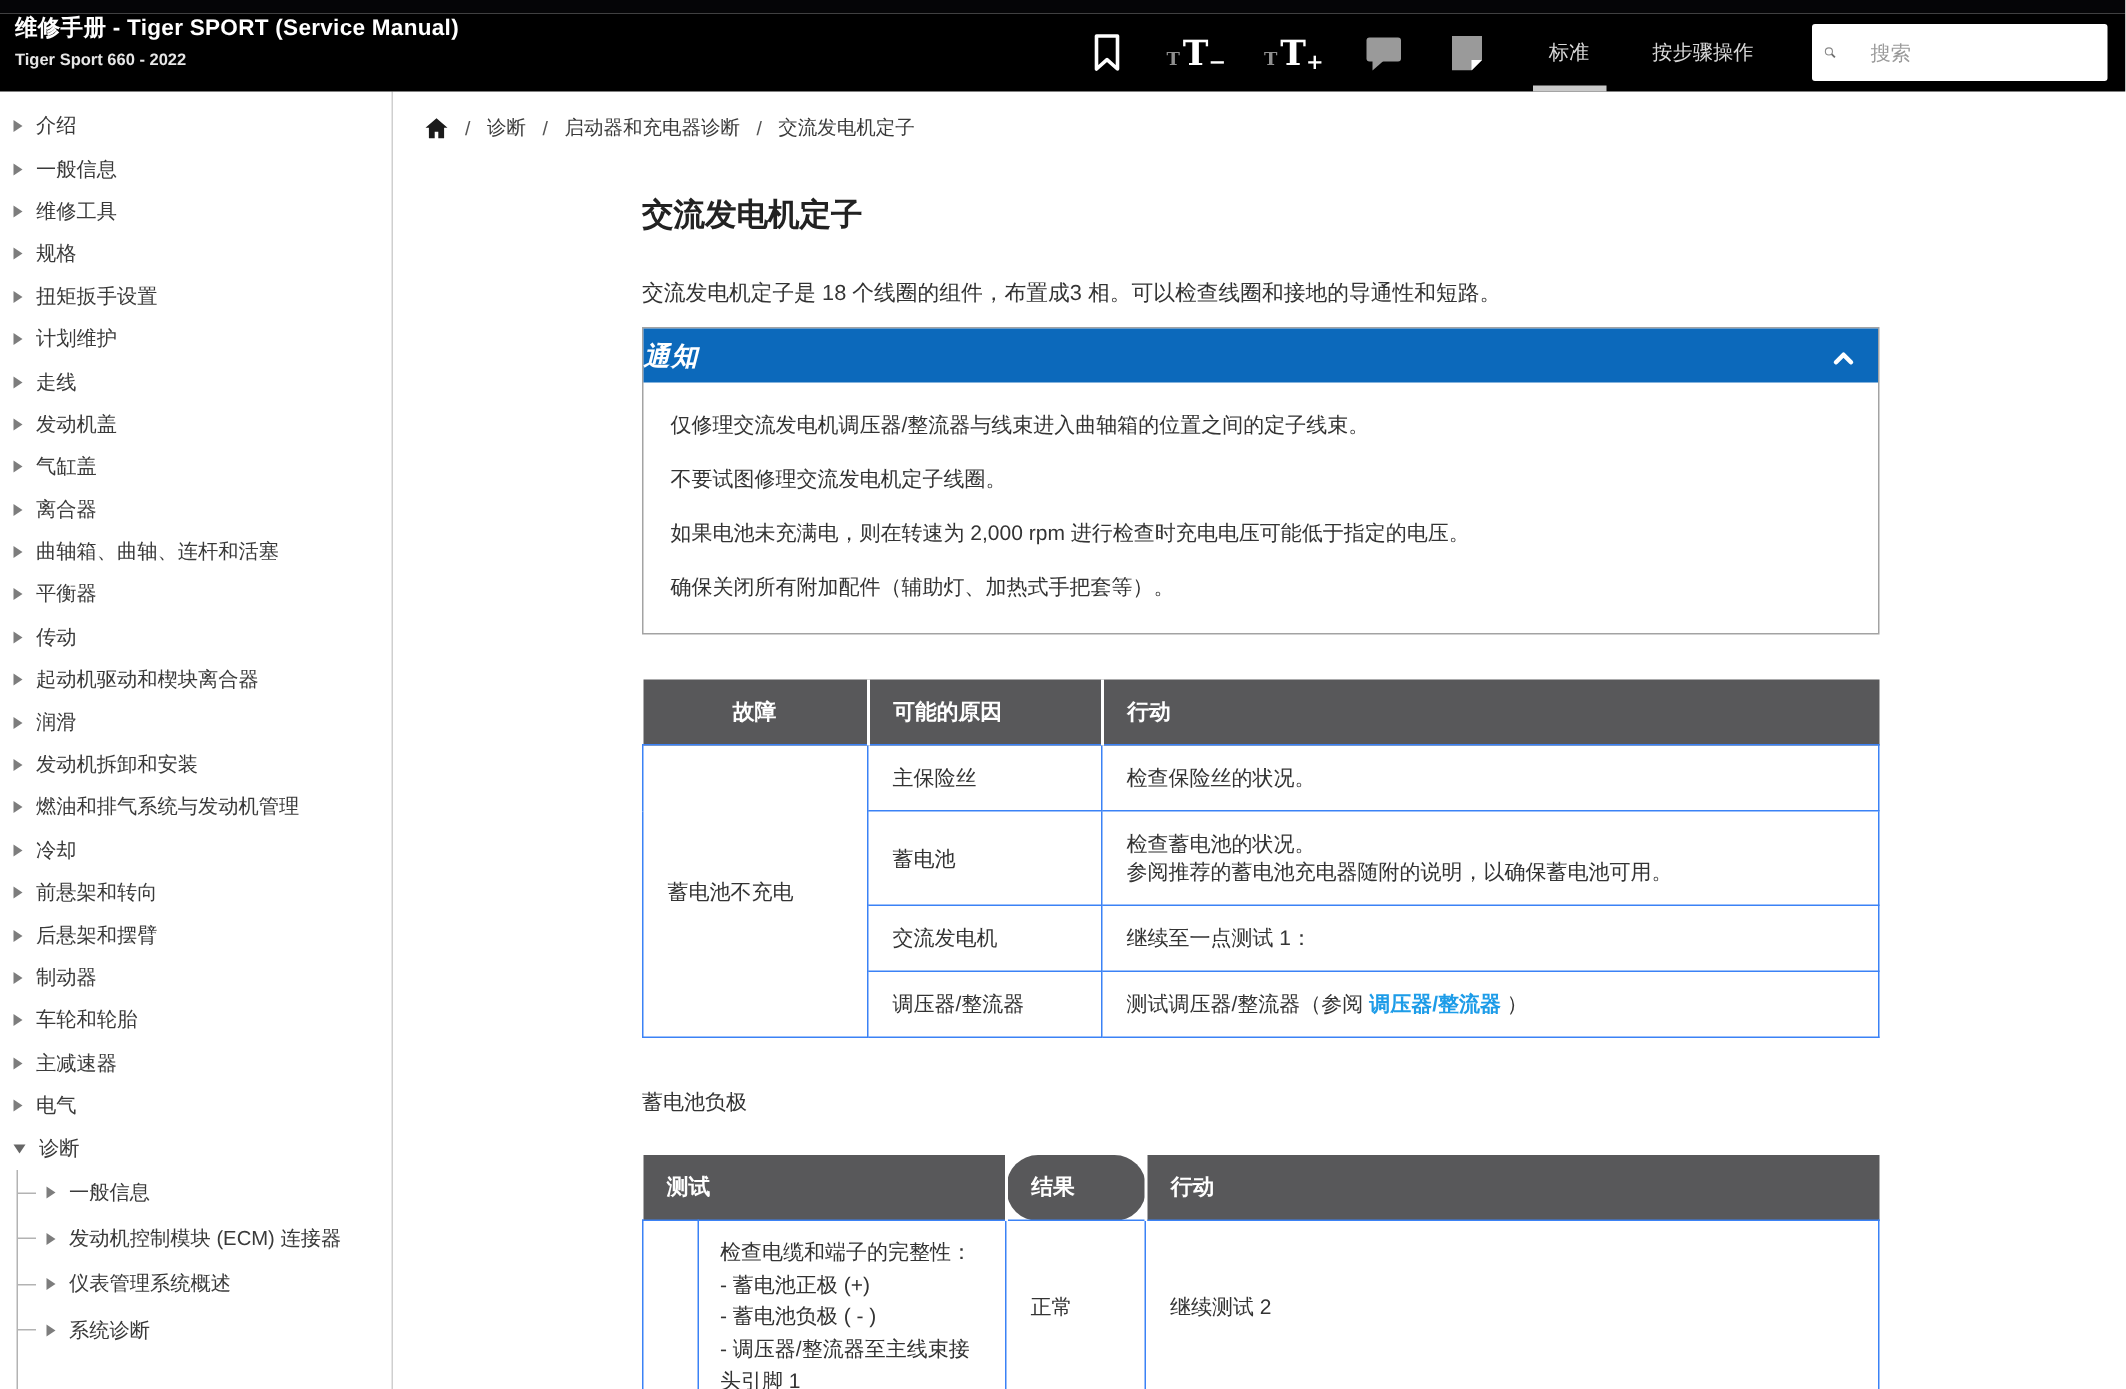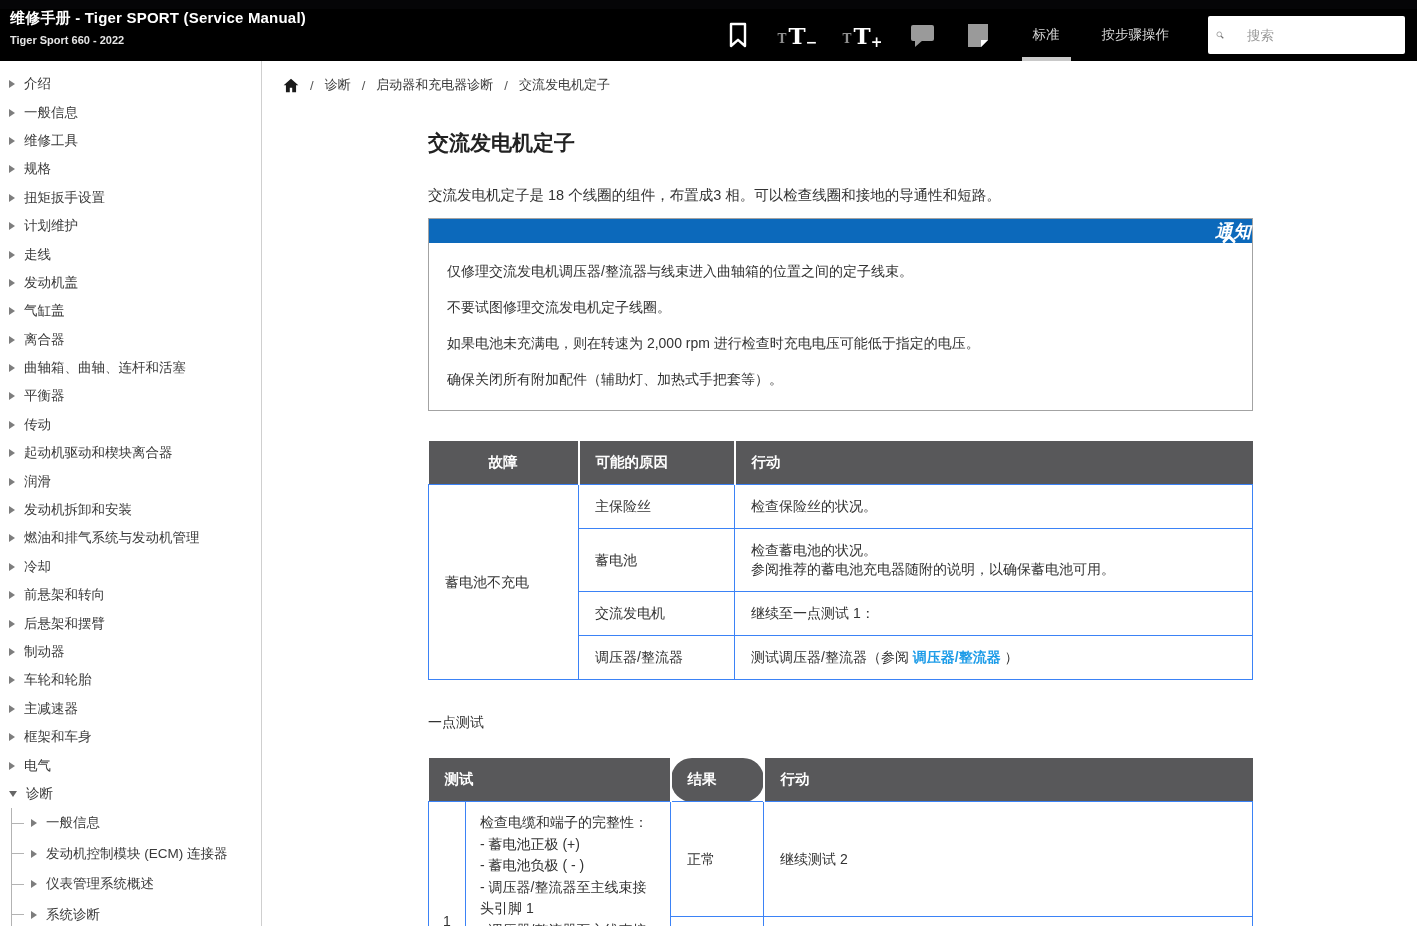--- a/index.html
+++ b/index.html
@@ -47,21 +47,21 @@
   .breadcrumb { display:flex; align-items:center; gap:11px; font-size:13px; color:#3a3a3a; height:20px; }
   .crumb { cursor:pointer; }
   .crumb-sep { color:#555; }
 
   .article { width:825px; margin-left:145px; margin-top:34px; }
   .page-title { font-size:21px; font-weight:600; color:#222; }
   .intro { margin-top:29px; font-size:14.5px; color:#333; }
 
   
   .notice { margin-top:13px; border:1px solid #a3a3a3; }
-  .notice-header { height:24px; display:flex; align-items:center; justify-content:flex-end;
+  .notice-header { height:36px; display:flex; align-items:center; justify-content:flex-start;
     position:relative; cursor:pointer; }
   .notice-title { color:#fff; font-style:italic; font-weight:bold; font-size:17.5px; letter-spacing:1px; }
   .notice-chevron { position:absolute; right:13px; top:10px; }
   .notice-body { padding:2px 18px 21px; }
   .notice-body p { margin-top:18px; font-size:14px; color:#333; }
 
   
   table.tbl { border-collapse:collapse; width:100%; margin-top:30px; }
   table.tbl th { color:#fff; font-size:14.5px; font-weight:bold; text-align:left;
     padding:12px 16px; border-left:2px solid #fff; }
@@ -222,24 +222,20 @@
     <div class="nav-item">
         <span class="tri"></span>
         <span>车轮和轮胎</span>
       </div>
     <div class="nav-item">
         <span class="tri"></span>
         <span>主减速器</span>
       </div>
     <div class="nav-item">
         <span class="tri"></span>
-        <span>框架和车身</span>
-      </div>
-    <div class="nav-item">
-        <span class="tri"></span>
         <span>电气</span>
       </div>
     <div class="nav-item">
         <span class="tri-down"></span>
         <span>诊断</span>
       </div>
     <div class="nav-children">
       <div class="nav-child">
           <span class="branch"></span>
           <span class="tri"></span>
@@ -327,21 +323,21 @@
           </tr>
           <tr>
             <td>调压器/整流器</td>
             <td>
               <span>测试调压器/整流器（参阅 </span><a class="ref-link" style="color:#1d9ce8;">调压器/整流器</a><span> ）</span>
             </td>
           </tr>
         </tbody>
       </table>
 
-      <p class="section-label">一点测试</p>
+      <p class="section-label">蓄电池负极</p>
 
       <table class="tbl tbl2">
         <colgroup>
             <col style="width:37px">
             <col style="width:205px">
             <col style="width:93px">
             <col>
           </colgroup>
         <thead>
           <tr>

